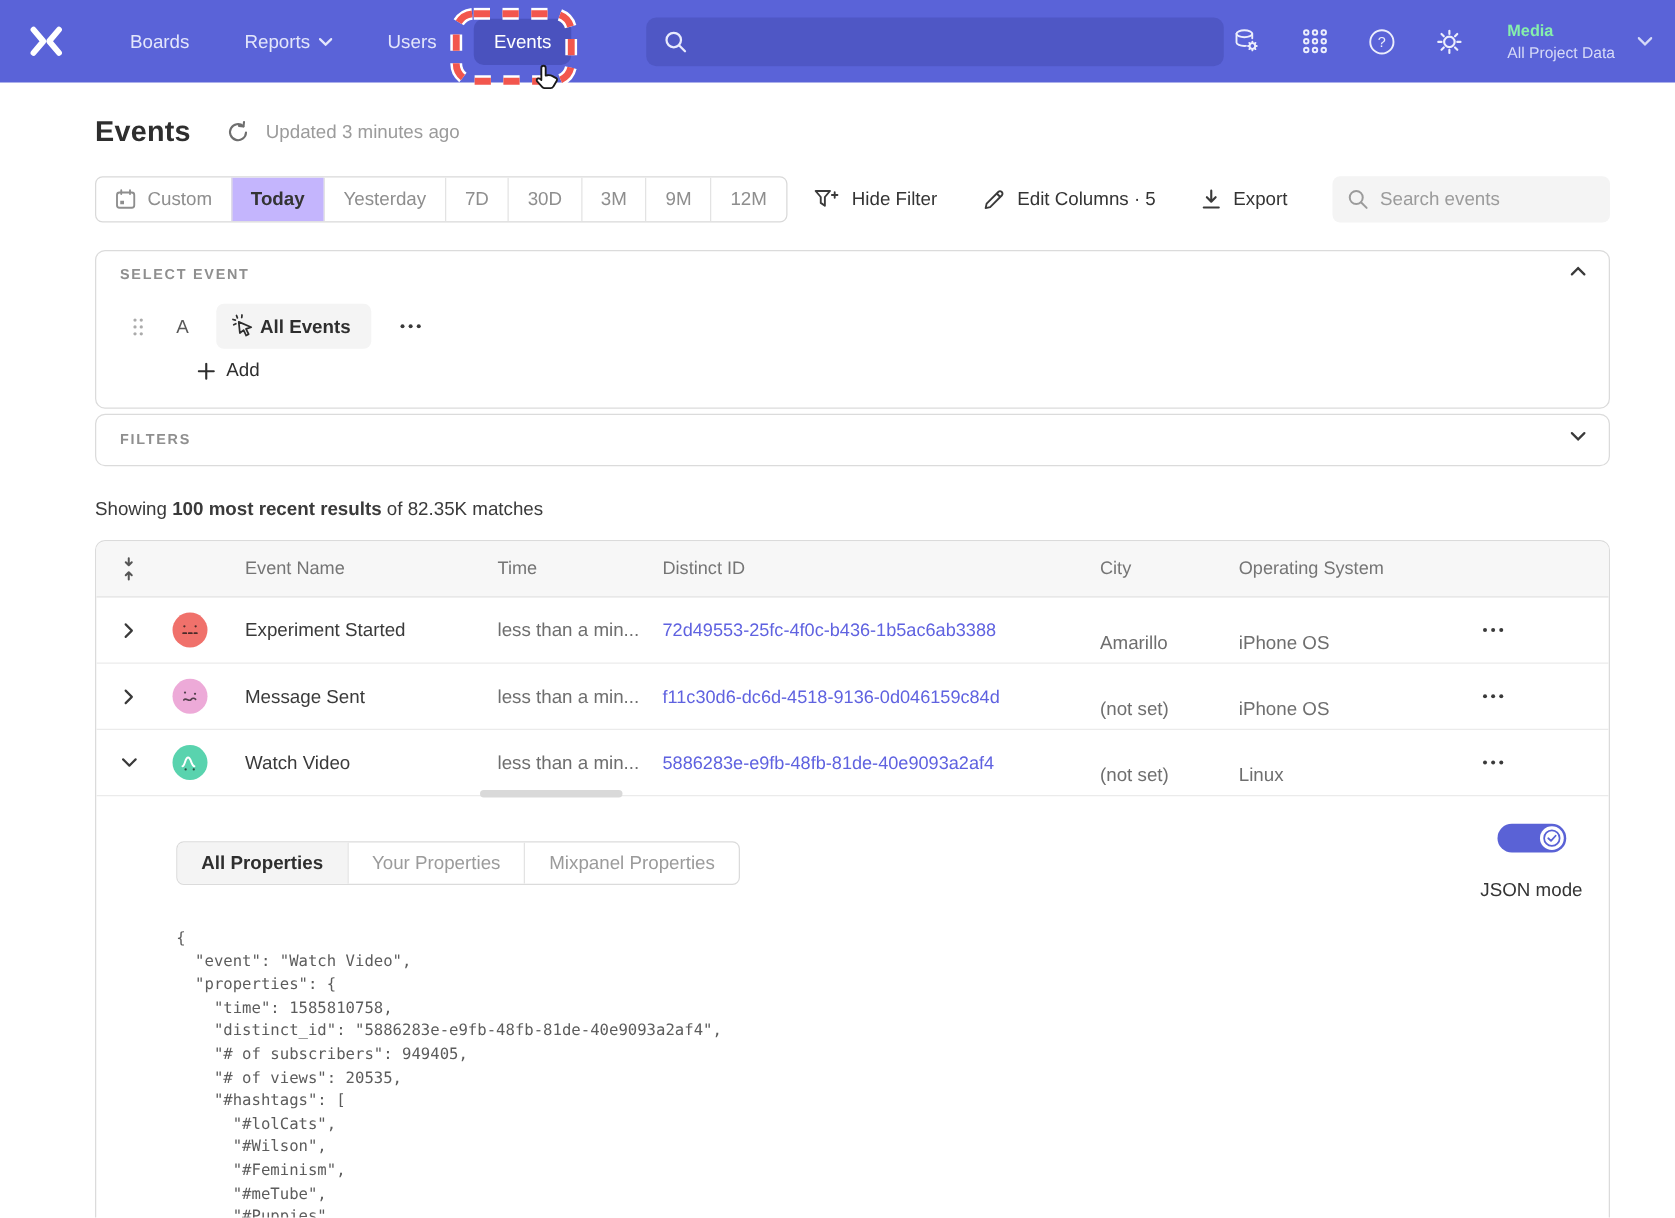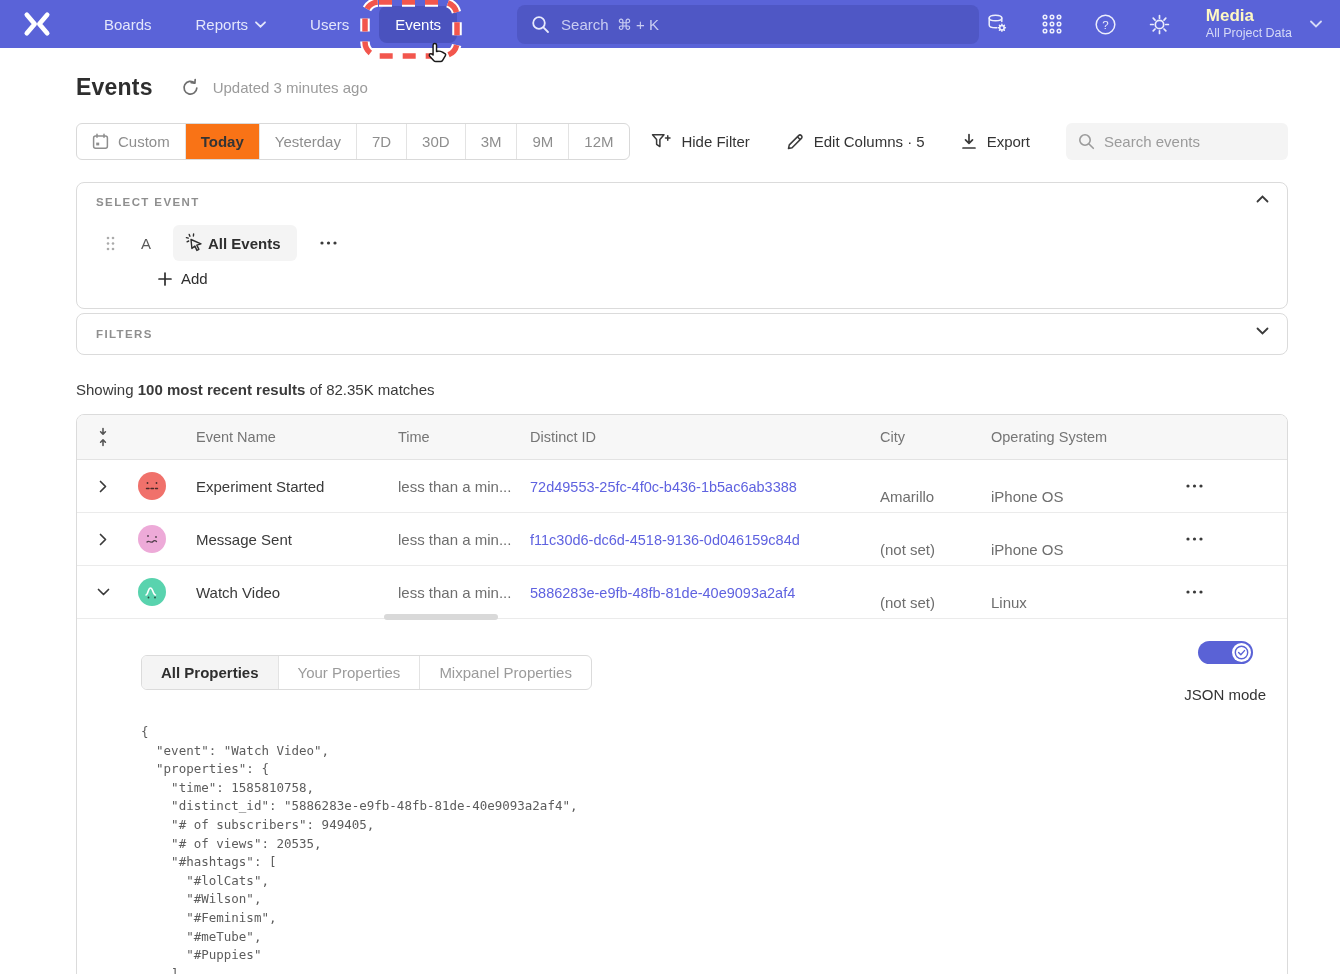--- a/index.html
+++ b/index.html
@@ -1,51 +1,51 @@
 <!DOCTYPE html>
 <html><head>
 <meta charset="utf-8">
 <style>
   * { margin:0; padding:0; box-sizing:border-box; }
   html,body { width:1340px; height:974px; overflow:hidden; background:#fff;
     font-family:"Liberation Sans", sans-serif; color:#3a3a3a; }
 
   
-  .navbar { height:48px; background:#5a63d8; display:flex; align-items:center; padding:0 18px 0 20px; position:relative; }
+  .navbar { height:66px; background:#5a63d8; display:flex; align-items:center; padding:0 18px 0 20px; position:relative; }
   .logo { width:34px; height:30px; display:flex; align-items:center; justify-content:center; margin-right:34px; }
   .nav-links { display:flex; align-items:center; }
   .nav-item { color:#e3e6fb; font-size:15px; padding:10px 16px; border-radius:8px; display:flex; align-items:center; gap:7px; cursor:pointer; }
   .nav-item.mx { margin-right:12px; }
   .nav-item.active { background:#4a52be; color:#fff; }
   .nav-events-wrap { position:relative; margin-left:14px; }
   .annotation { position:absolute; left:-19px; top:-9px; width:102px; height:64px; pointer-events:none; }
   .cursor-hand { position:absolute; left:48px; top:36px; width:22px; height:24px; }
 
   .nav-search { margin-left:60px; width:462px; height:39px; background:#4f57c5; border-radius:8px; display:flex; align-items:center; padding:0 14px; gap:11px; }
   .nav-search input { background:transparent; border:none; outline:none; color:#fff; font-size:15px; width:100%; font-family:"Liberation Sans",sans-serif; }
   .nav-search input::placeholder { color:#c9cdf2; opacity:1; }
 
   .nav-right { margin-left:auto; display:flex; align-items:center; gap:30px; }
   .nav-icon { width:24px; height:24px; display:flex; align-items:center; justify-content:center; cursor:pointer; }
   .project { display:flex; align-items:center; gap:10px; margin-left:4px; cursor:pointer; }
-  .project-name { color:#fef9c3; font-size:17px; font-weight:700; line-height:19px; }
+  .project-name { color:#86efac; font-size:13px; font-weight:700; line-height:19px; }
   .project-sub { color:#d6daf7; font-size:12.5px; line-height:17px; }
 
   
   .page { padding:0 52px 0 76px; }
   .title-row { margin-top:26px; display:flex; align-items:center; }
   .page-title { font-size:23px; font-weight:700; color:#2e2e2e; letter-spacing:.2px; }
   .refresh-btn { margin-left:28px; width:20px; height:20px; color:#6e6e6e; cursor:pointer; display:flex; align-items:center; justify-content:center; font-size:19px; }
   .updated { margin-left:12px; color:#9b9b9b; font-size:15px; }
 
   .controls-row { margin-top:22px; display:flex; align-items:center; }
   .segmented { display:flex; border:1px solid #d9d9d9; border-radius:6px; height:37px; overflow:hidden; background:#fff; }
   .seg { display:flex; align-items:center; gap:9px; padding:0 15px; font-size:15px; color:#8e8e8e; border-left:1px solid #e3e3e3; cursor:pointer; white-space:nowrap; }
   .seg:first-child { border-left:none; }
-  .seg.sel { background:#f97316; color:#343434; font-weight:600; }
+  .seg.sel { background:#c4b5fd; color:#343434; font-weight:600; }
 
   .toolbar { display:flex; align-items:center; margin-left:auto; }
   .tool-btn { display:flex; align-items:center; gap:10px; font-size:15px; color:#343434; cursor:pointer; margin-left:36px; white-space:nowrap; }
   .tool-btn:first-child { margin-left:0; }
   .search-events { margin-left:36px; width:222px; height:37px; background:#f4f4f4; border-radius:6px; display:flex; align-items:center; padding:0 12px; gap:9px; }
   .search-events input { border:none; outline:none; background:transparent; font-size:15px; color:#3a3a3a; width:100%; font-family:"Liberation Sans",sans-serif; }
   .search-events input::placeholder { color:#9b9b9b; opacity:1; }
 
   .card { border:1px solid #dbdbdb; border-radius:8px; position:relative; }
   .card-label { font-size:11.5px; font-weight:600; letter-spacing:1.4px; color:#8f8f8f; }
@@ -137,21 +137,20 @@
     </div>
   </div>
 
   <div class="nav-search">
     <span>
       <svg width="19" height="19" viewBox="0 0 19 19" fill="none" stroke="#e8eafd" stroke-width="1.8" stroke-linecap="round">
           <circle cx="8" cy="8" r="5.8"></circle>
           <path d="M12.4 12.4 L17 17"></path>
         </svg>
     </span>
-    <input type="text" placeholder="Search  ⌘ + K" style="">
   </div>
 
   <div class="nav-right">
     <span class="nav-icon">
       <svg width="23" height="23" viewBox="0 0 23 23" fill="none" stroke="#eceefc" stroke-width="1.5" stroke-linecap="round">
         <ellipse cx="9.5" cy="5" rx="6.3" ry="2.8"></ellipse>
         <path d="M3.2 5 V12 c0 1.55 2.8 2.8 6.3 2.8 .45 0 .9-.02 1.3-.06"></path>
         <path d="M15.8 5 V8.6"></path>
         <circle cx="15.9" cy="14.8" r="2.3"></circle>
         <path d="M15.9 11.3 v1.2 M15.9 17.1 v1.2 M12.4 14.8 h1.2 M18.2 14.8 h1.2 M13.4 12.3 l.85.85 M17.5 16.4 l.85.85 M18.4 12.3 l-.85.85 M14.3 16.4 l-.85.85"></path>

